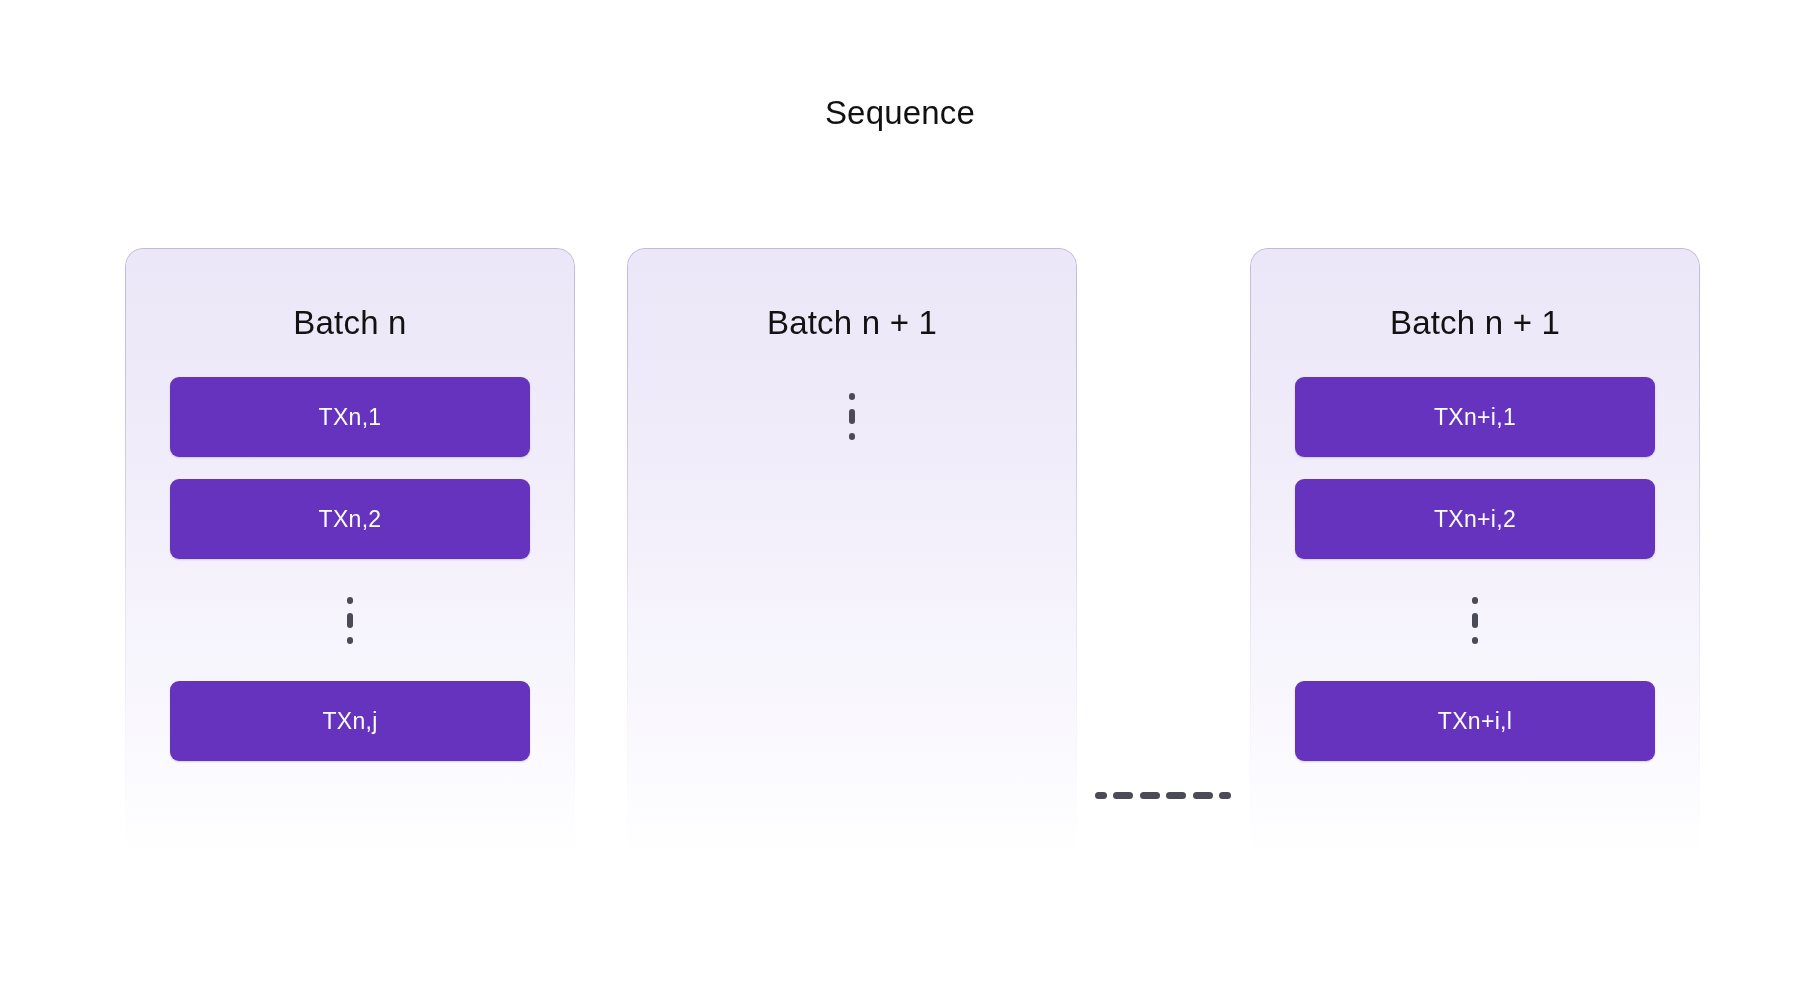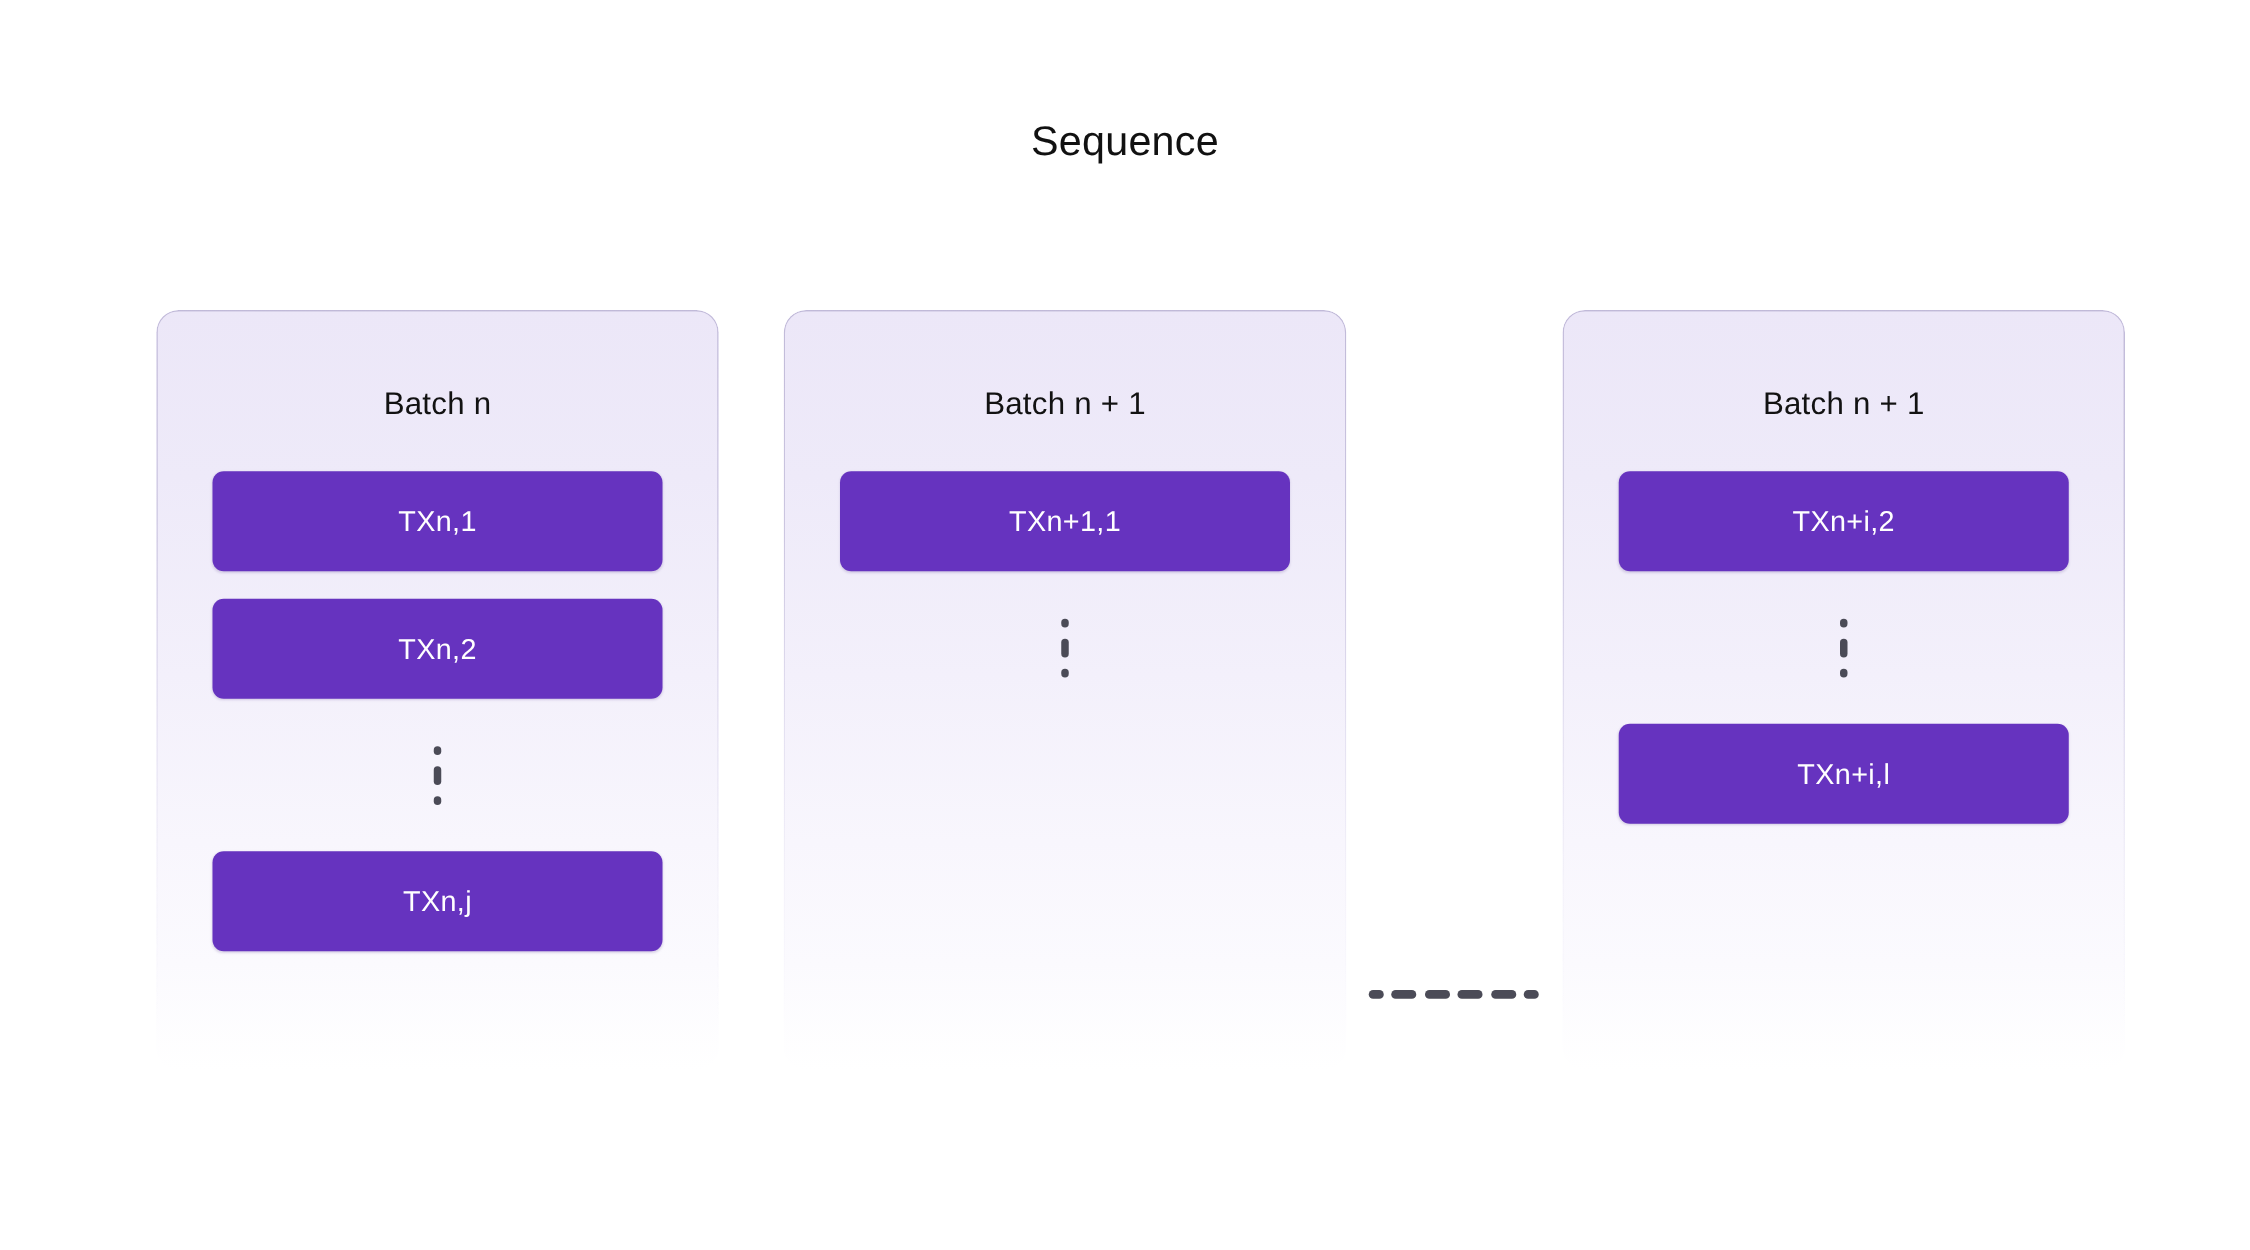--- a/index.html
+++ b/index.html
@@ -89,21 +89,21 @@
 
   .batch-card.card-0 { left: 125px; }
   .batch-card.card-1 { left: 627px; }
   .batch-card.card-2 { left: 1250px; }
 
   .batch-title {
     position: relative;
     margin: 0;
     padding-top: 57px;
     text-align: center;
-    font-size: 25px;
+    font-size: 33px;
     line-height: 36px;
     font-weight: 400;
     color: #121212;
     letter-spacing: 0.2px;
   }
 
   .tx-stack {
     position: relative;
     margin-top: 36px;
     padding: 0 45px;
@@ -181,41 +181,41 @@
           <span class="dot d2"></span>
           <span class="dot d3"></span>
         </div>
         <div class="tx-chip">TXn,j</div>
       </div>
     </div>
 
     <div class="batch-card card-1">
       <div class="batch-title">Batch n + 1</div>
       <div class="tx-stack">
-        <div class="tx-chip">TXn+1,1</div>
         <div class="vertical-ellipsis">
           <span class="dot d1"></span>
           <span class="dot d2"></span>
           <span class="dot d3"></span>
         </div>
       </div>
     </div>
 
     <div class="dashed-connector">
       <span class="dash small"></span>
       <span class="dash big"></span>
       <span class="dash big"></span>
       <span class="dash big"></span>
       <span class="dash big"></span>
       <span class="dash small"></span>
     </div>
 
     <div class="batch-card card-2">
       <div class="batch-title">Batch n + 1</div>
       <div class="tx-stack">
+        <div class="tx-chip">TXn+i,1</div>
         <div class="tx-chip">TXn+i,2</div>
         <div class="vertical-ellipsis">
           <span class="dot d1"></span>
           <span class="dot d2"></span>
           <span class="dot d3"></span>
         </div>
         <div class="tx-chip">TXn+i,l</div>
       </div>
     </div>
 

